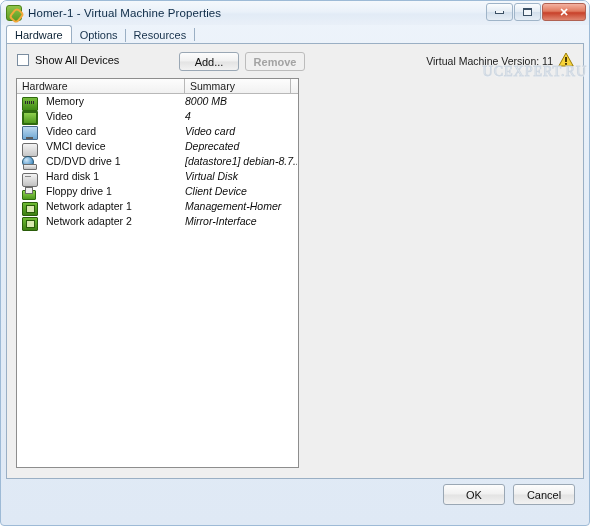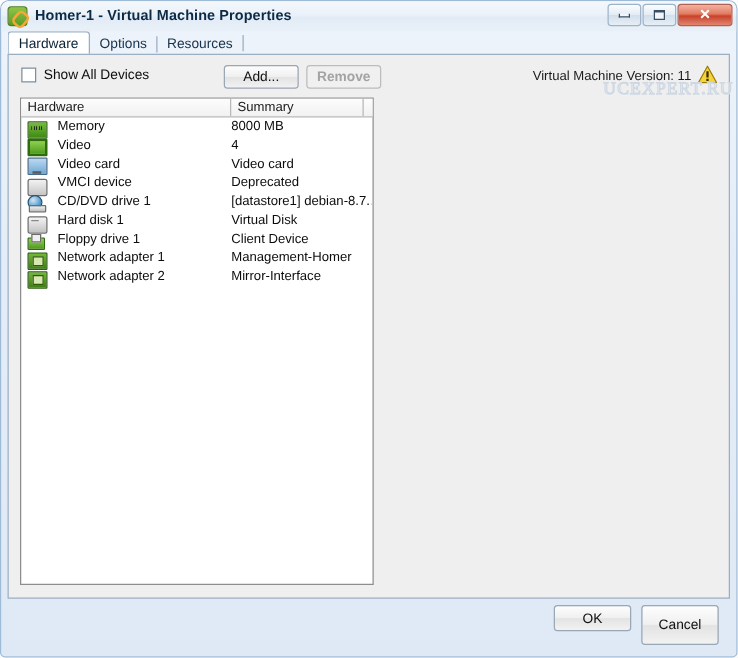--- a/index.html
+++ b/index.html
@@ -48,21 +48,20 @@
     border: 2px solid #f2a93b;
     border-radius: 4px;
     transform: rotate(40deg);
   }
   #title-text {
     margin-left: 6px;
     font-size: 11.5px;
     color: #0c2a46;
     letter-spacing: .1px;
     white-space: nowrap;
-    font-weight: bold;
   }
   #win-buttons {
     position: absolute;
     right: 3px; top: 2px;
     display: flex;
     gap: 1px;
   }
   .winbtn {
     width: 27px; height: 18px;
     border: 1px solid #9fb4c8;
@@ -235,20 +234,21 @@
     width: 139px;
     white-space: nowrap;
     overflow: hidden;
   }
   .row .sm {
     font-size: 10.5px;
     color: #0c0c0c;
     white-space: nowrap;
     overflow: hidden;
     width: 112px;
+    font-style: italic;
   }
 
   
   .ic-memory {
     width: 14px; height: 10px; margin-top: 2px;
     background: linear-gradient(180deg,#77bb3c 0%,#3f8a14 100%);
     border: 1px solid #2e6a0c;
     border-radius: 1px;
   }
   .ic-memory::after {
@@ -352,21 +352,21 @@
     width: 578px; height: 38px;
   }
   #ok-button {
     position: absolute;
     right: 79px; top: 4px;
     width: 62px; height: 21px;
   }
   #cancel-button {
     position: absolute;
     right: 9px; top: 4px;
-    width: 62px; height: 32px;
+    width: 62px; height: 21px;
   }
   #watermark {
     position: absolute;
     right: 2px; top: 24px;
     font-size: 14px;
     letter-spacing: 1px;
     font-family: "Liberation Serif", serif;
     color: transparent;
     -webkit-text-stroke: 1px #cfd8e2;
     text-shadow: 0 1px 0 #f4f7fa;

